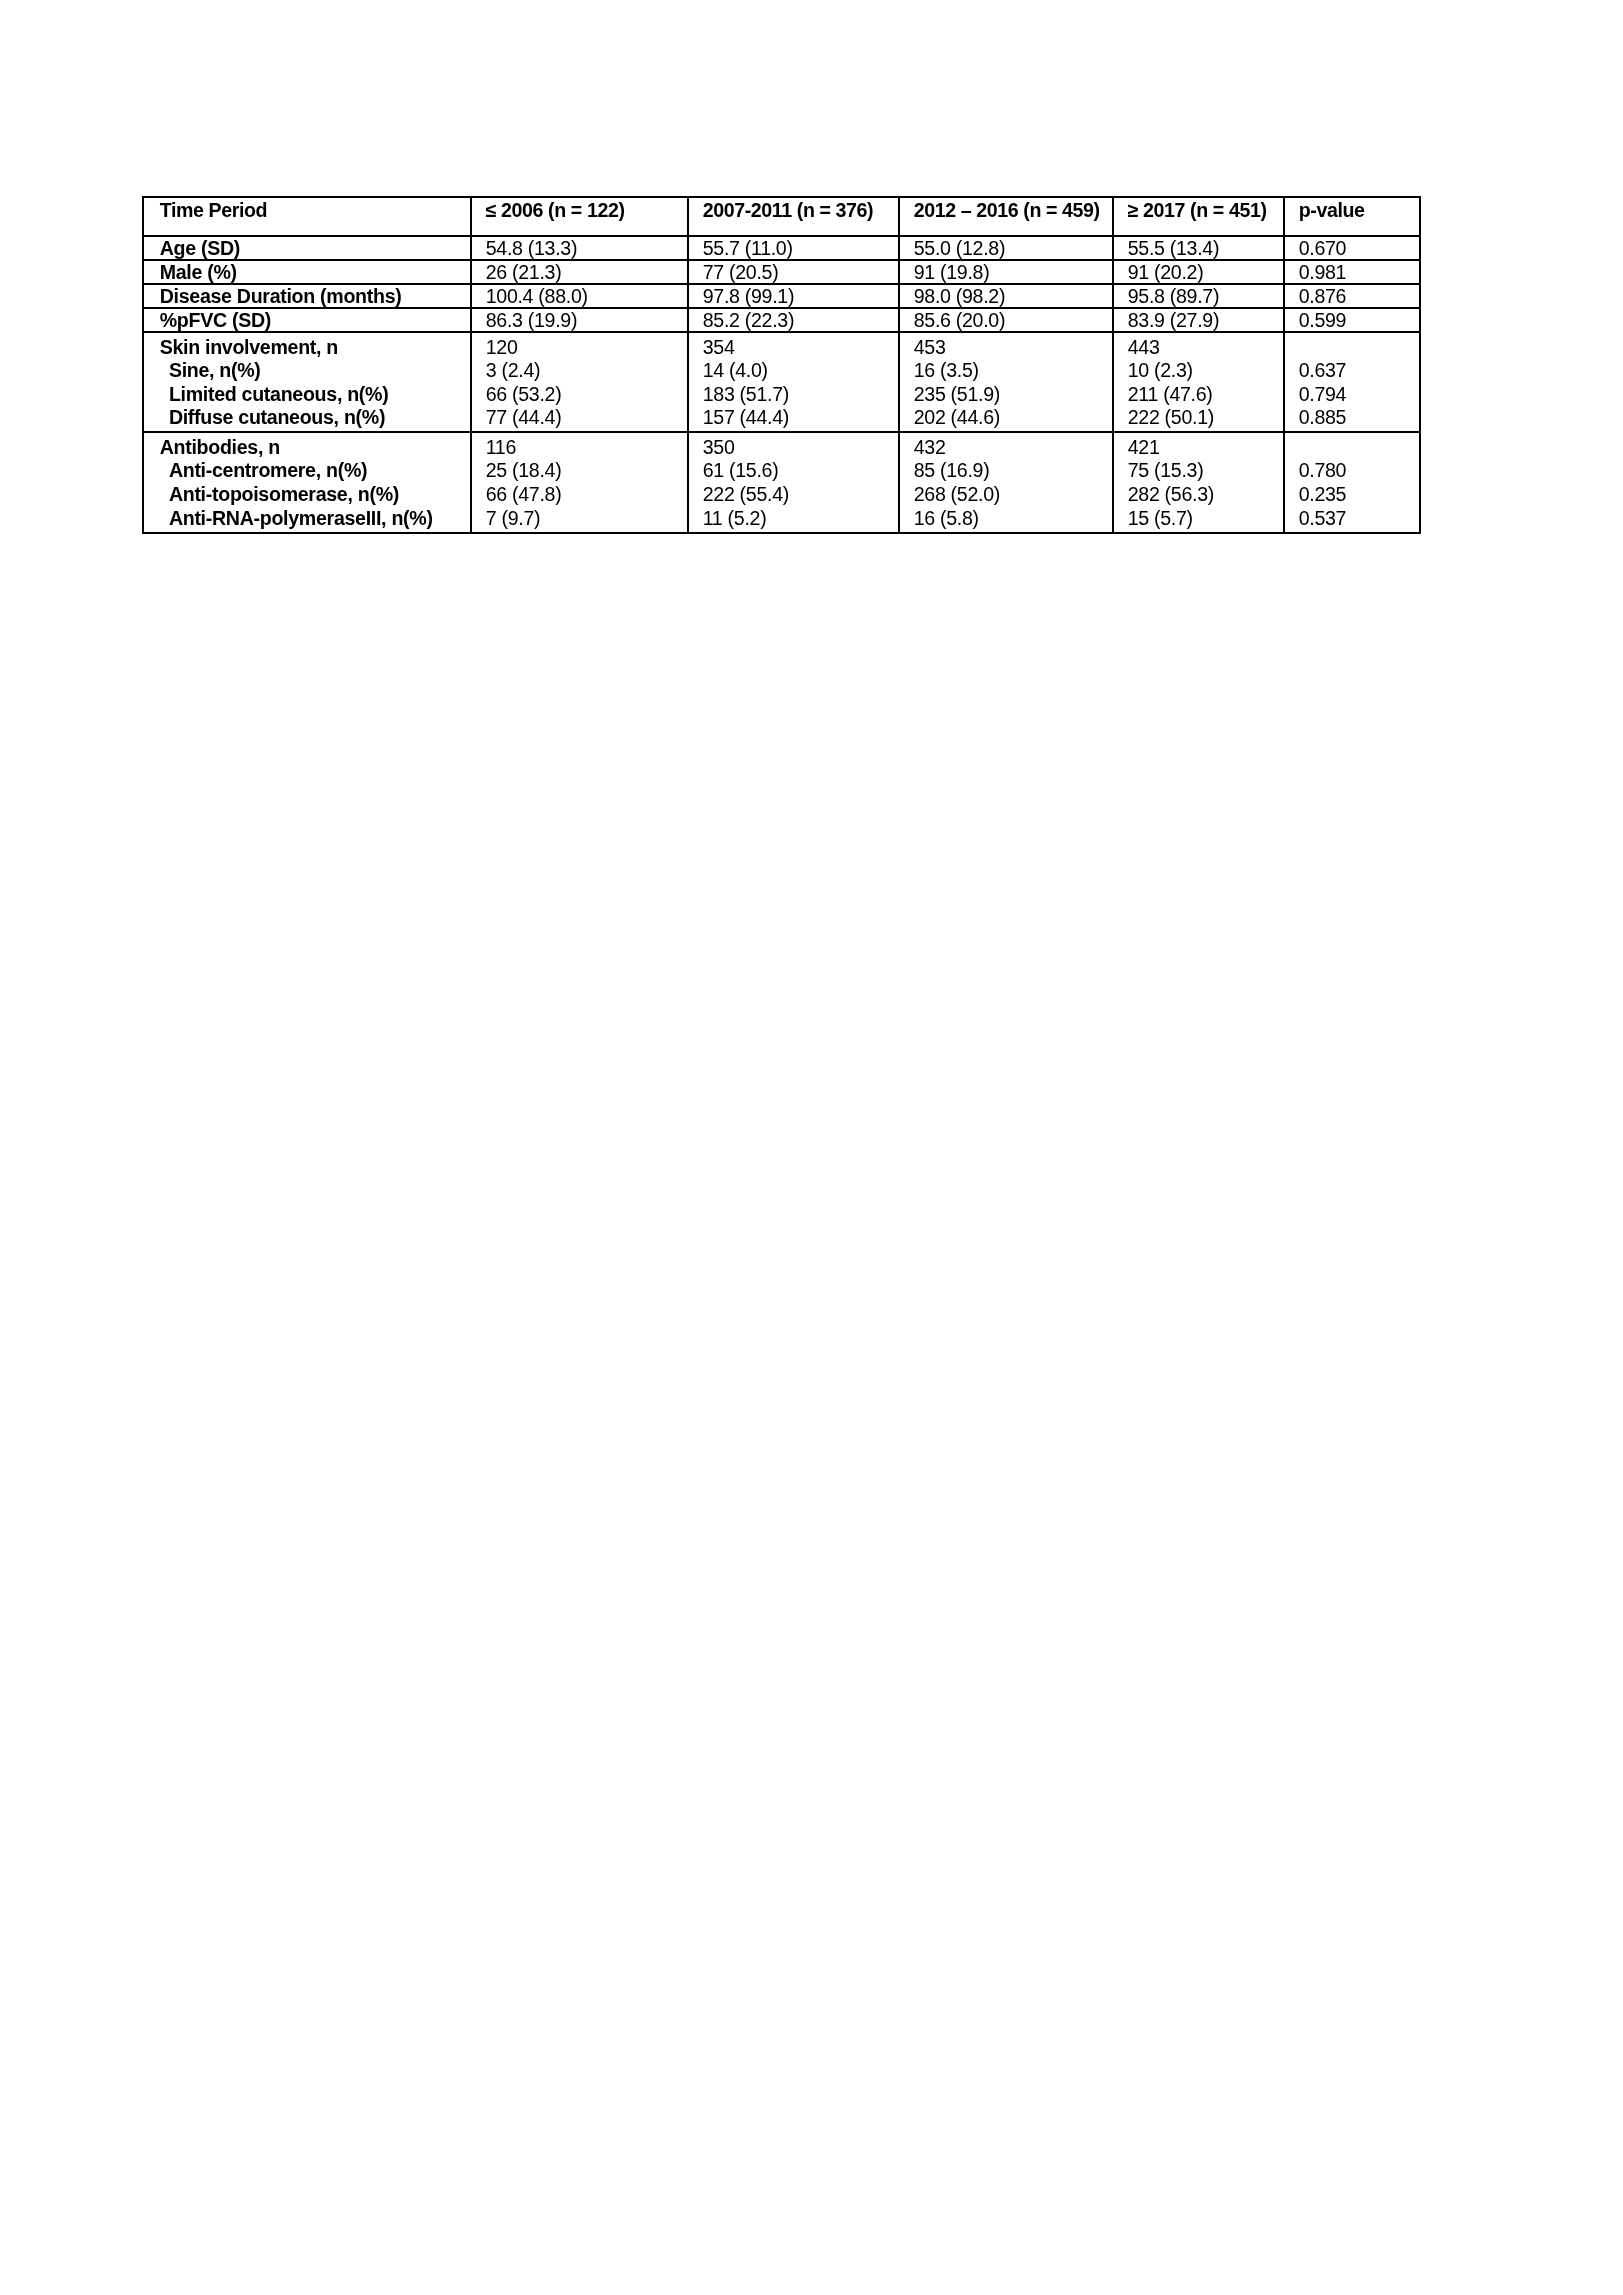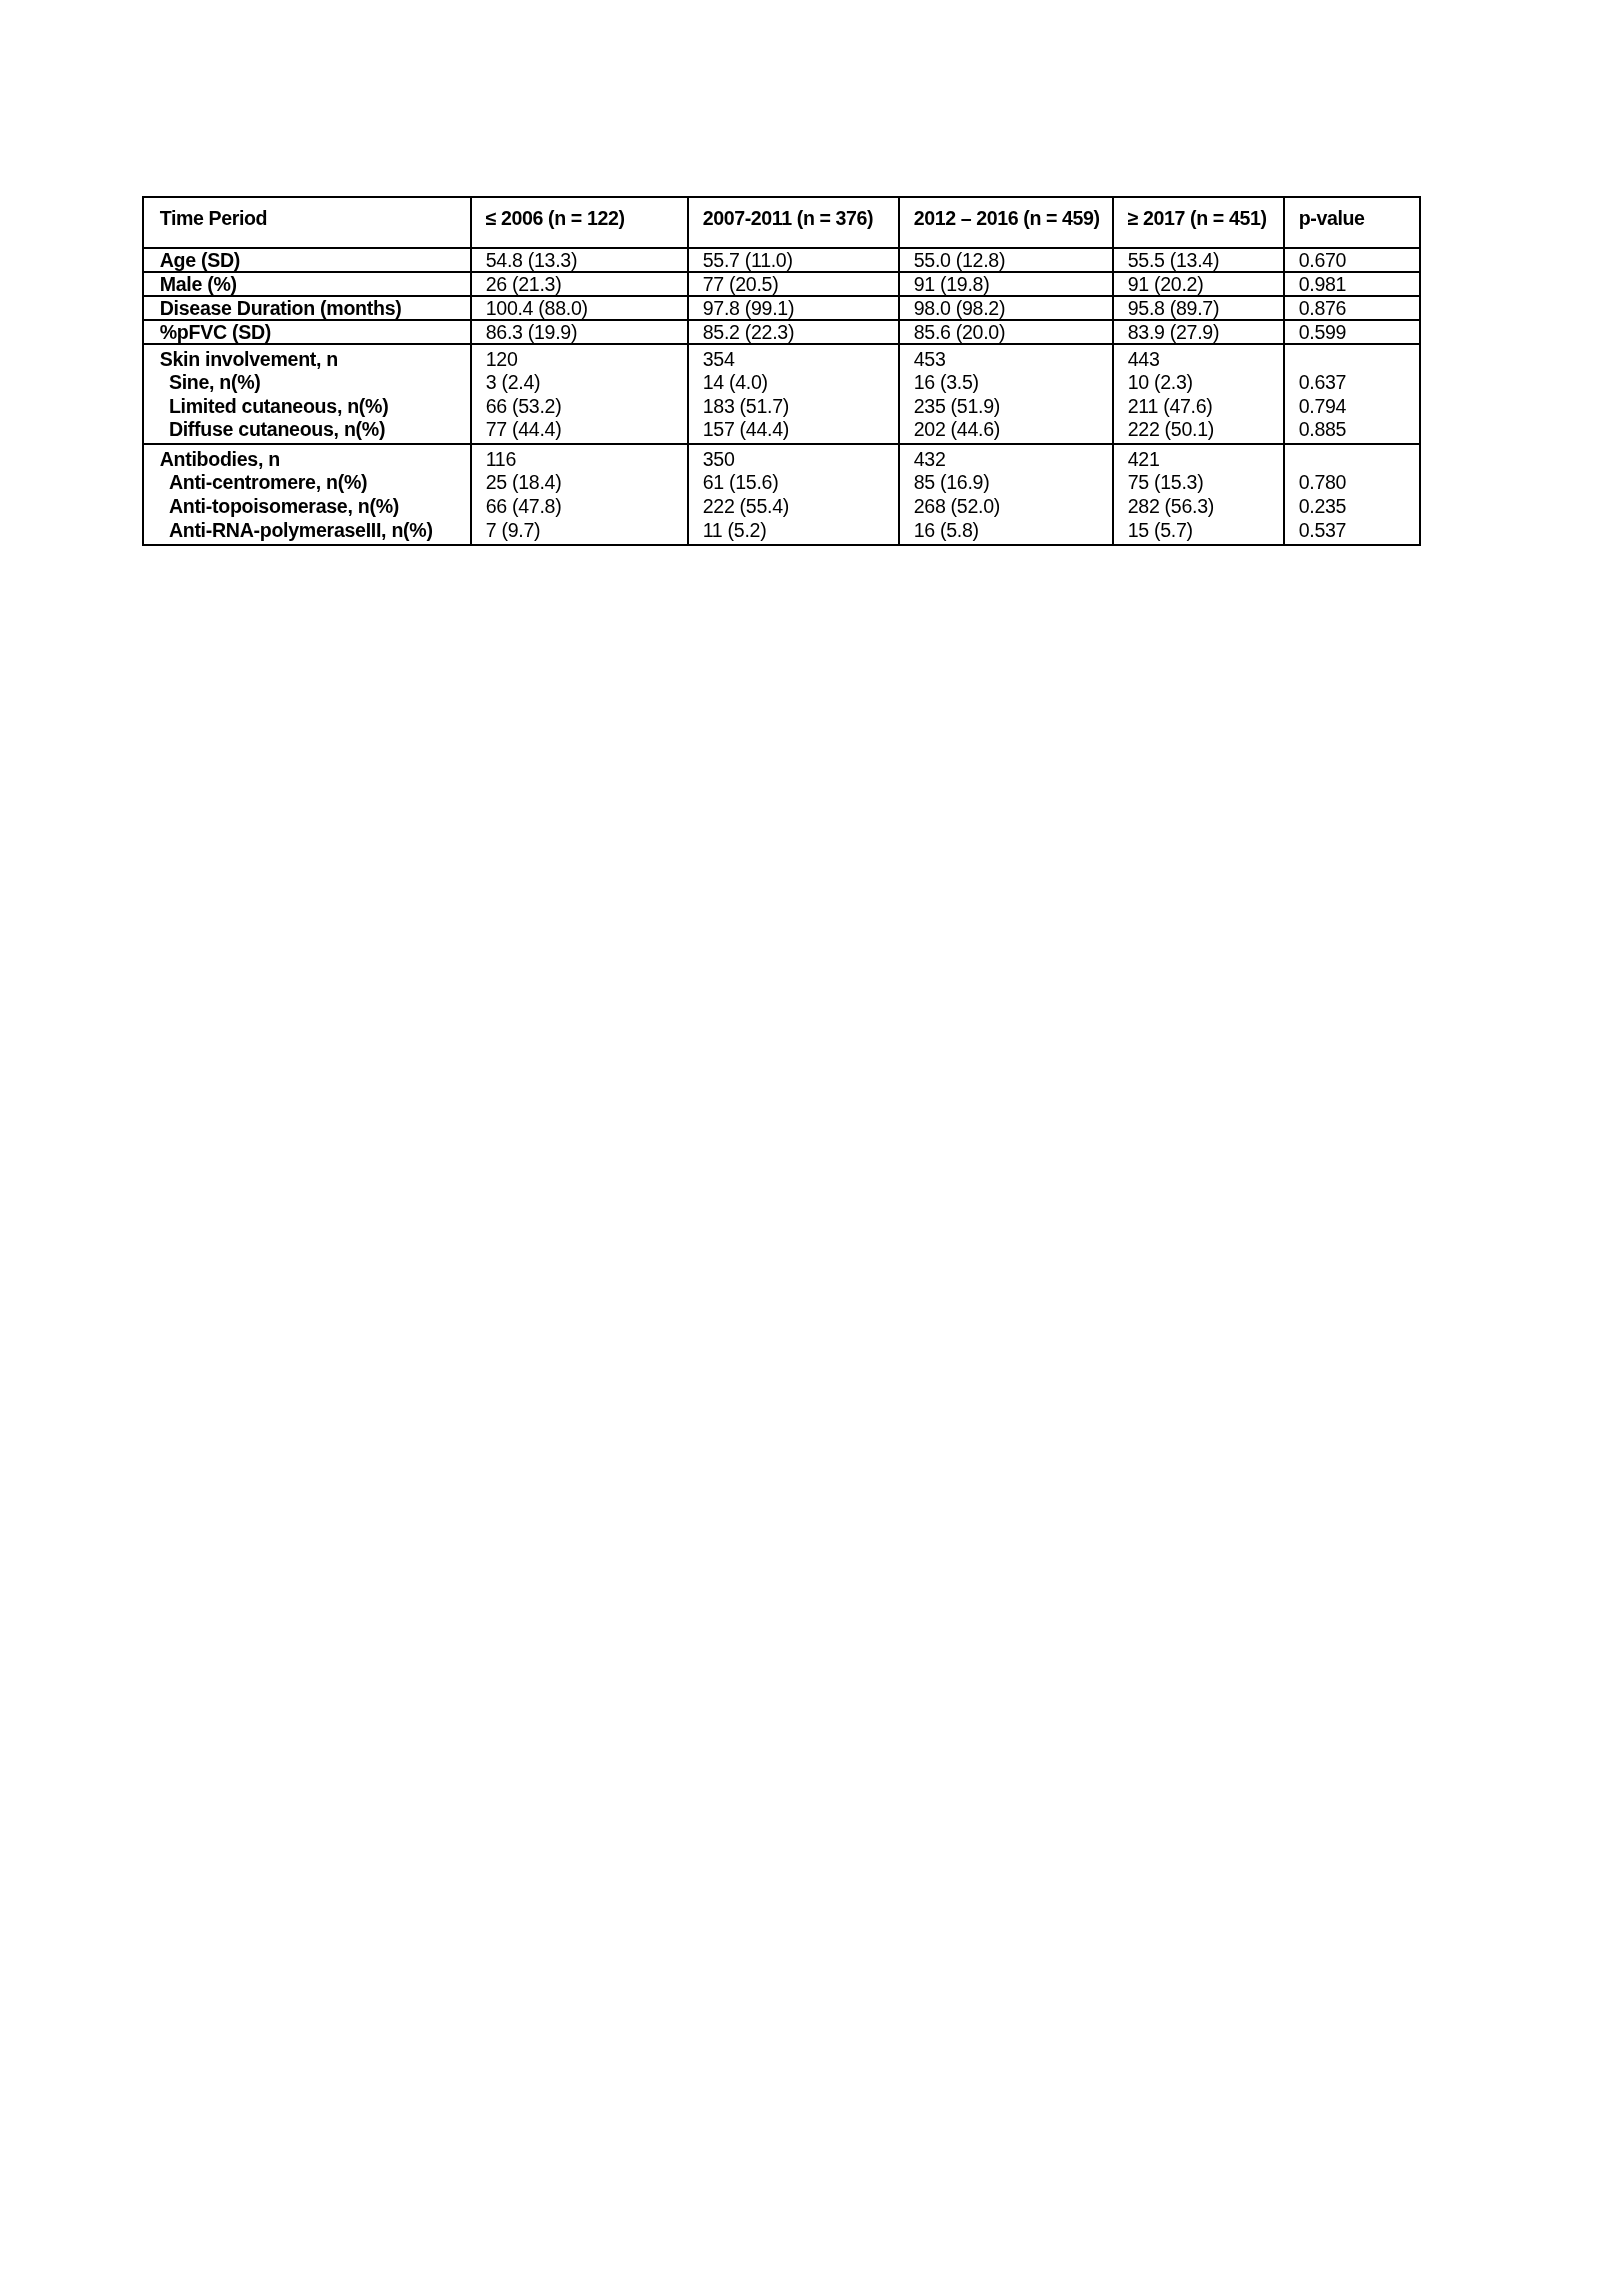--- a/index.html
+++ b/index.html
@@ -32,22 +32,22 @@
     font-weight: 400;
     padding: 0 3.9px 0 13.7px;
     vertical-align: middle;
     white-space: nowrap;
     overflow: hidden;
     box-sizing: border-box;
   }
   .tbl thead th {
     font-weight: 700;
     vertical-align: top;
-    padding-top: 9px;
-    height: 51px;
+    padding-top: 1px;
+    height: 39px;
     letter-spacing: -0.4px;
   }
   .tbl tr.r > th, .tbl tr.r > td { height: 16px; line-height: 22px; margin-left: 19px; }
   .tbl th.lbl { font-weight: 700; padding-left: 15.7px; }
   .tbl tr.g > th, .tbl tr.g > td {
     vertical-align: top;
     padding-top: 2.6px;
     padding-bottom: 1.3px;
     margin-left: 24px;
   }

